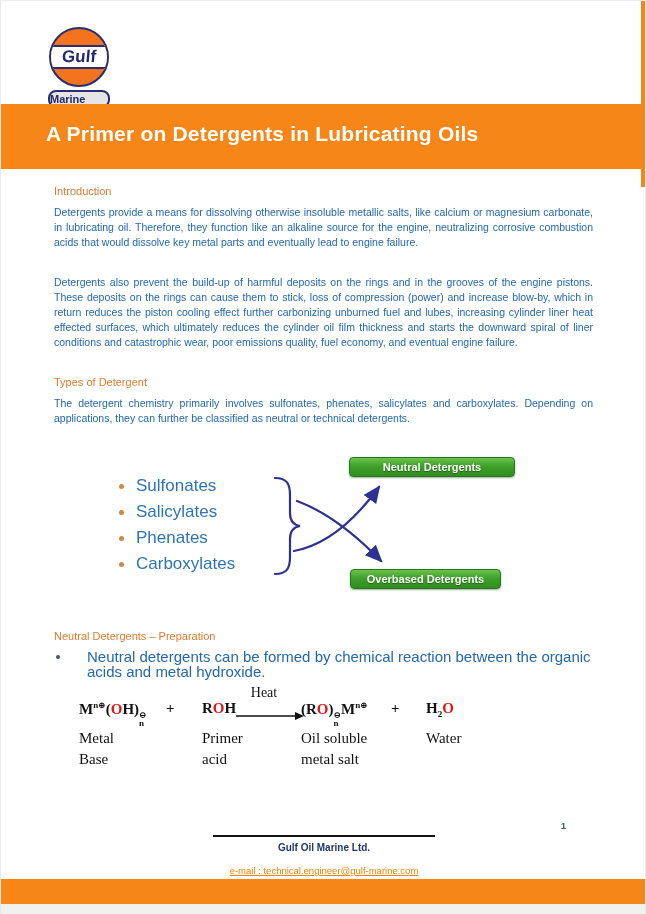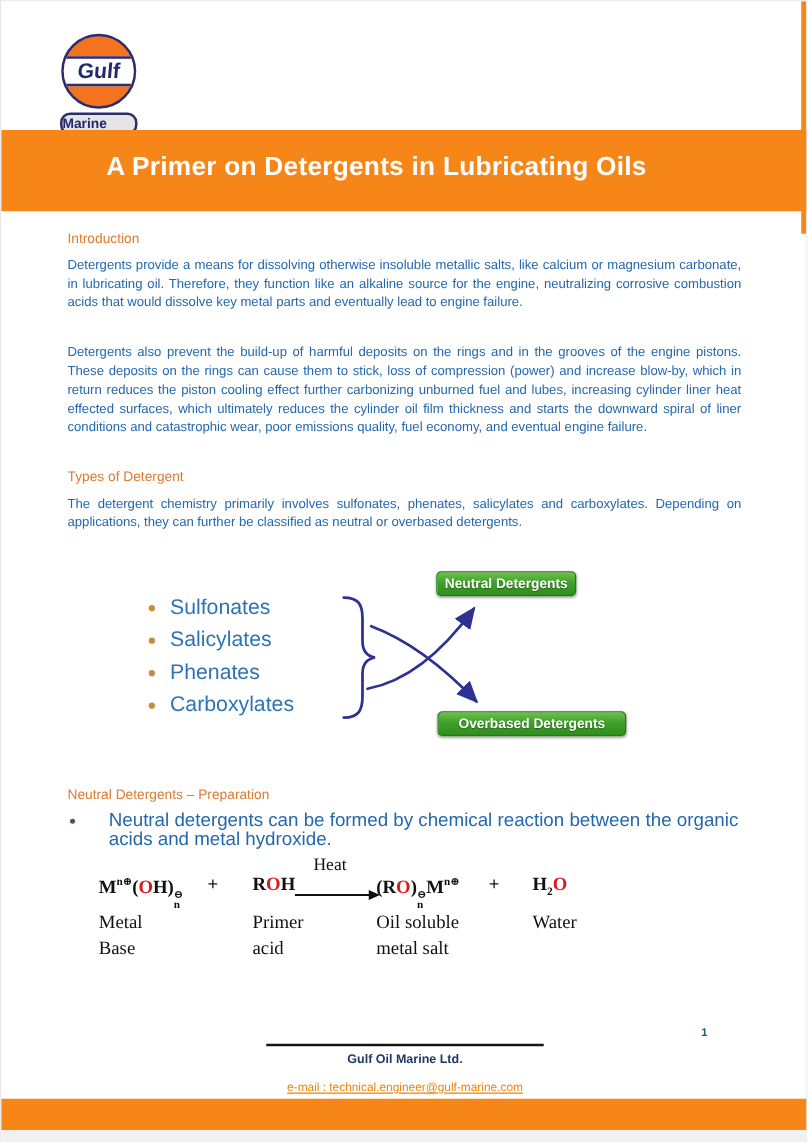--- a/index.html
+++ b/index.html
@@ -30,21 +30,21 @@
   .logo-marine{
     margin:3px auto 0; width:62px; text-align:left;
     border:2px solid #2A2D6E; border-radius:8px; background:#e5e5e5;
     font-weight:bold; font-size:11px; color:#24286E; padding:1px 0;
   }
   
   .title-bar{
     position:absolute; left:0; top:103px; width:646px; height:65px; background:#F68617;
   }
   .title-bar h1{
-    color:#fff; font-size:21px; font-weight:bold; padding:18px 0 0 45px; letter-spacing:.2px;margin-left:39px;
+    color:#fff; font-size:21px; font-weight:bold; padding:18px 0 0 45px; letter-spacing:.2px;
   }
   
   .content{ position:absolute; left:0; top:168px; width:646px; padding:0 54px 0 53px; }
   .sec-heading{
     color:#DD7A2E; font-size:11px; font-weight:normal; margin-top:16px;
   }
   .body-p{
     color:#2468AE; font-size:10.5px; line-height:14.8px; text-align:justify; margin-top:8px;
   }
   .gap-lg{ margin-top:26px; }
@@ -54,21 +54,21 @@
   .det-list{ list-style:none; position:absolute; left:82px; top:22px; }
   .det-list li{
     position:relative; color:#2E74B5; font-size:17px; line-height:26px; padding-left:0;
   }
   .det-list li::before{
     content:""; position:absolute; left:-17px; top:11px; width:5px; height:5px;
     border-radius:50%; background:#C98A44;
   }
   .diagram svg.flow{ position:absolute; left:0; top:0; }
   .det-btn{
-    position:absolute; width:112px; height:20px; border-radius:4px;
+    position:absolute; width:166px; height:20px; border-radius:4px;
     background:linear-gradient(180deg,#6CC24A 0%,#3FA02B 45%,#2F8E1D 100%);
     border:1px solid #1E7A12; box-shadow:0 1px 2px rgba(0,0,0,.35);
     color:#fff; font-size:11px; font-weight:bold; text-align:center; line-height:18px;
     text-shadow:0 1px 1px rgba(0,0,0,.4);
   }
   .btn-neutral{ left:295px; top:6px; }
   .btn-overbased{ left:296px; top:118px; width:151px; }
   
   .prep-h{ margin-top:14px; }
   .prep-bullet{
@@ -131,21 +131,21 @@
     <h1>A Primer on Detergents in Lubricating Oils</h1>
   </div>
 
   <main class="content">
 
     <h2 class="sec-heading">Introduction</h2>
     <p class="body-p">Detergents provide a means for dissolving otherwise insoluble metallic salts, like calcium or magnesium carbonate, in lubricating oil. Therefore, they function like an alkaline source for the engine, neutralizing corrosive combustion acids that would dissolve key metal parts and eventually lead to engine failure.</p>
     <p class="body-p gap-lg">Detergents also prevent the build-up of harmful deposits on the rings and in the grooves of the engine pistons. These deposits on the rings can cause them to stick,  loss of compression (power) and increase blow-by, which in return reduces the piston cooling effect further carbonizing unburned fuel and lubes, increasing cylinder liner heat effected surfaces, which ultimately reduces the cylinder oil film thickness and starts the downward spiral of liner conditions and catastrophic wear, poor emissions quality, fuel economy, and eventual engine failure.</p>
 
     <h2 class="sec-heading types-h">Types of Detergent</h2>
-    <p class="body-p">The detergent chemistry primarily involves sulfonates, phenates, salicylates and carboxylates.  Depending on applications, they can further be classified as neutral or overbased detergents.</p>
+    <p class="body-p">The detergent chemistry primarily involves sulfonates, phenates, salicylates and carboxylates.  Depending on applications, they can further be classified as neutral or technical detergents.</p>
 
     <div class="diagram">
       <ul class="det-list">
         <li>Sulfonates</li>
         <li>Salicylates</li>
         <li>Phenates</li>
         <li>Carboxylates</li>
       </ul>
 
       <svg class="flow" width="540" height="165" viewBox="0 0 540 165">

